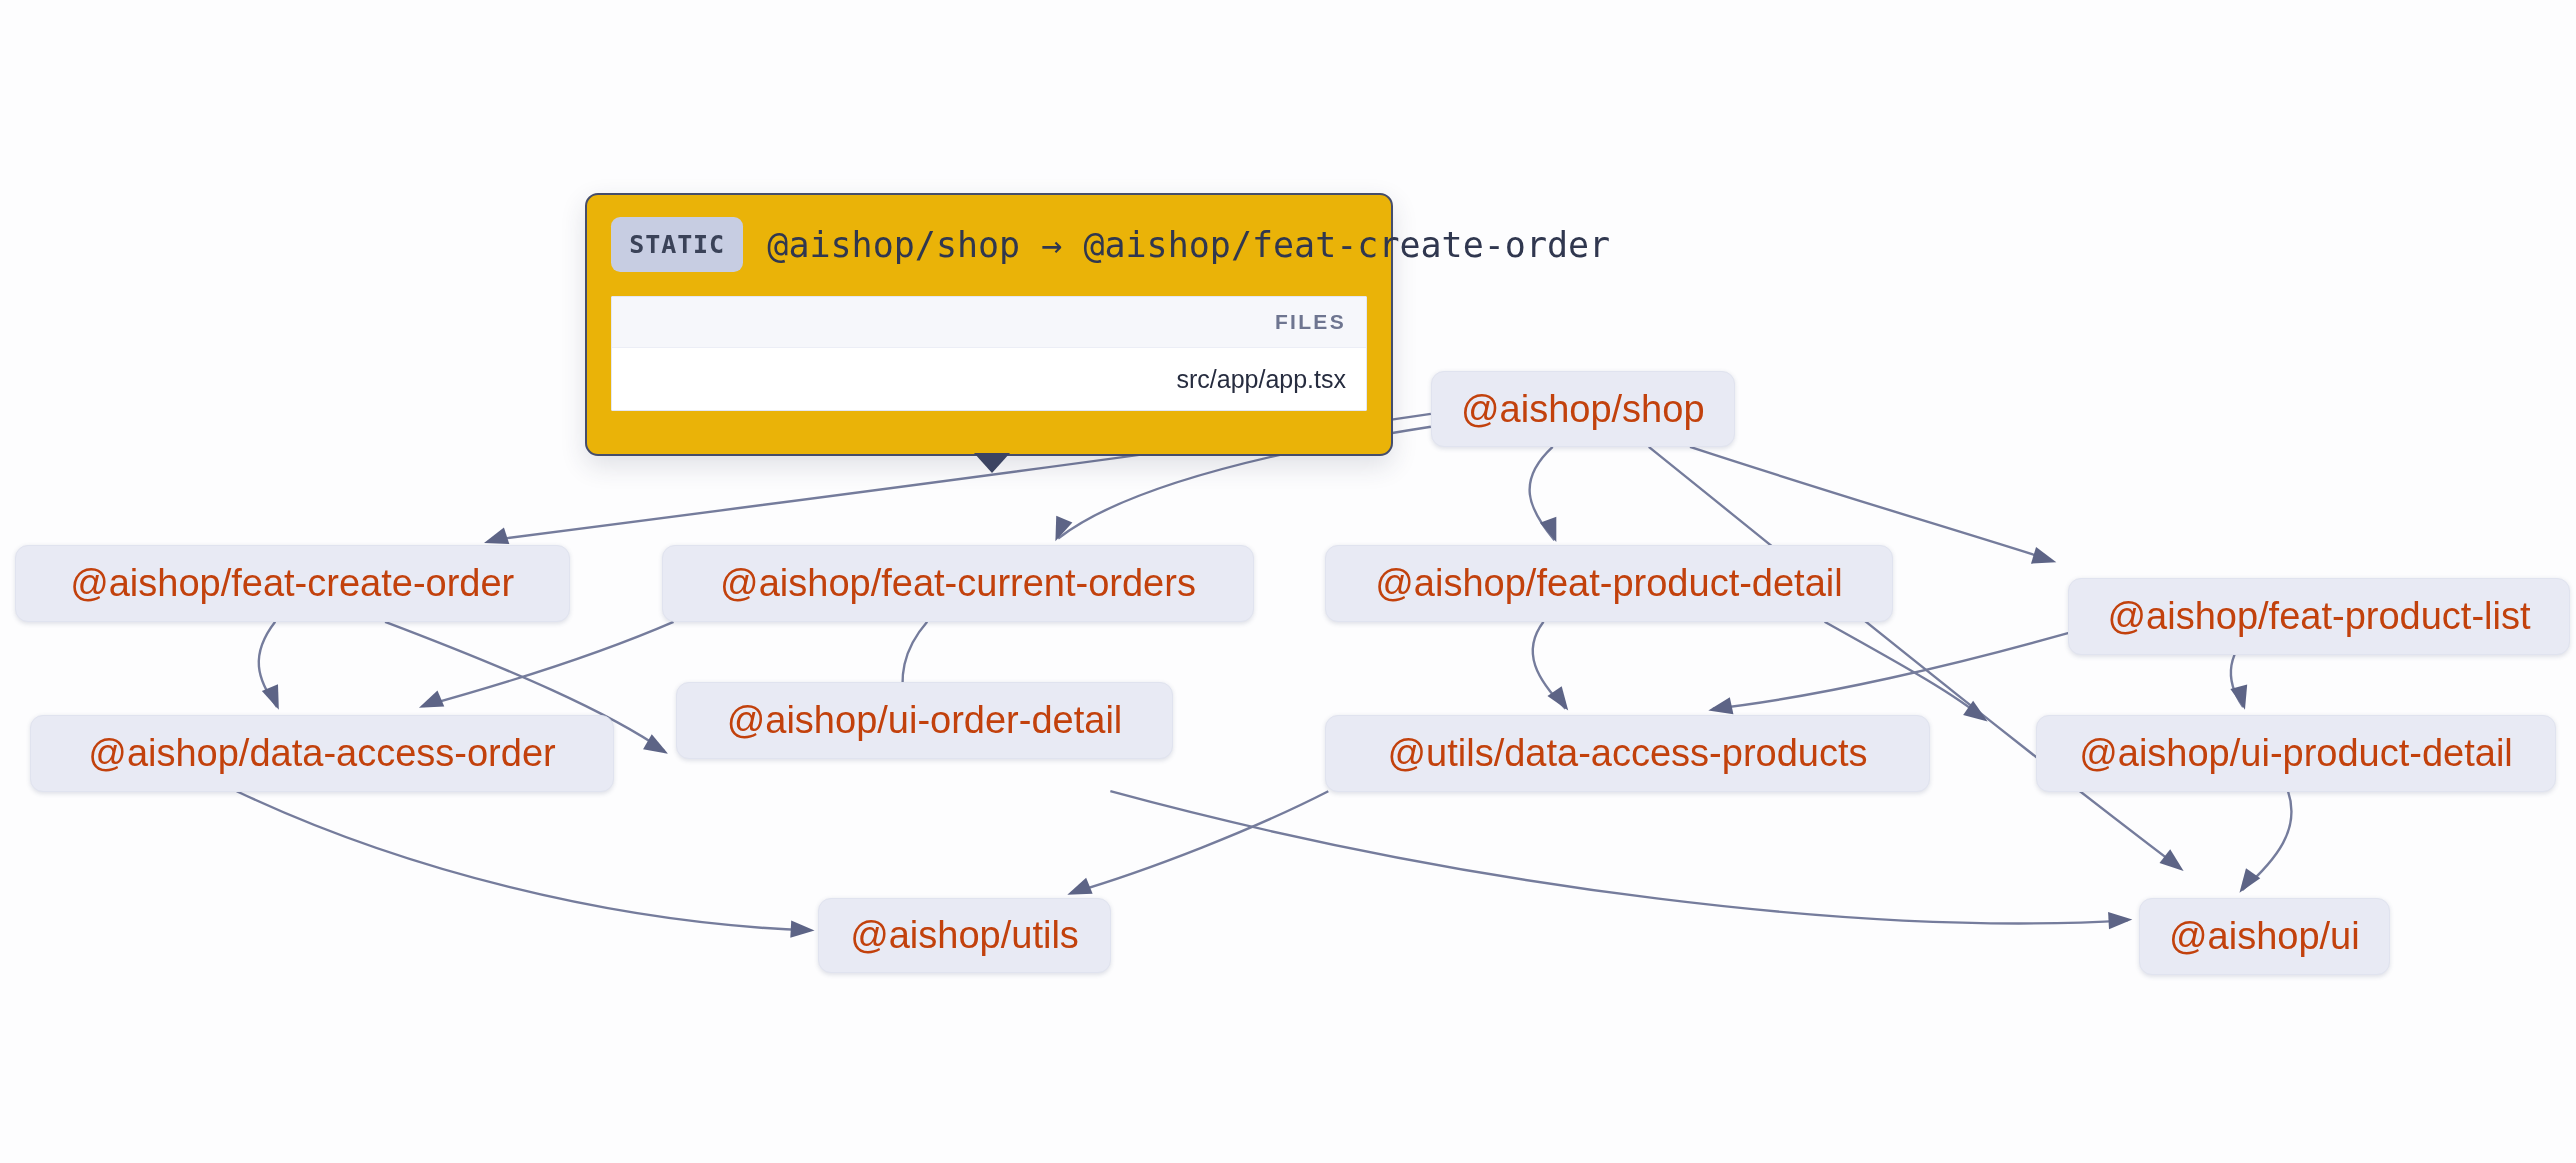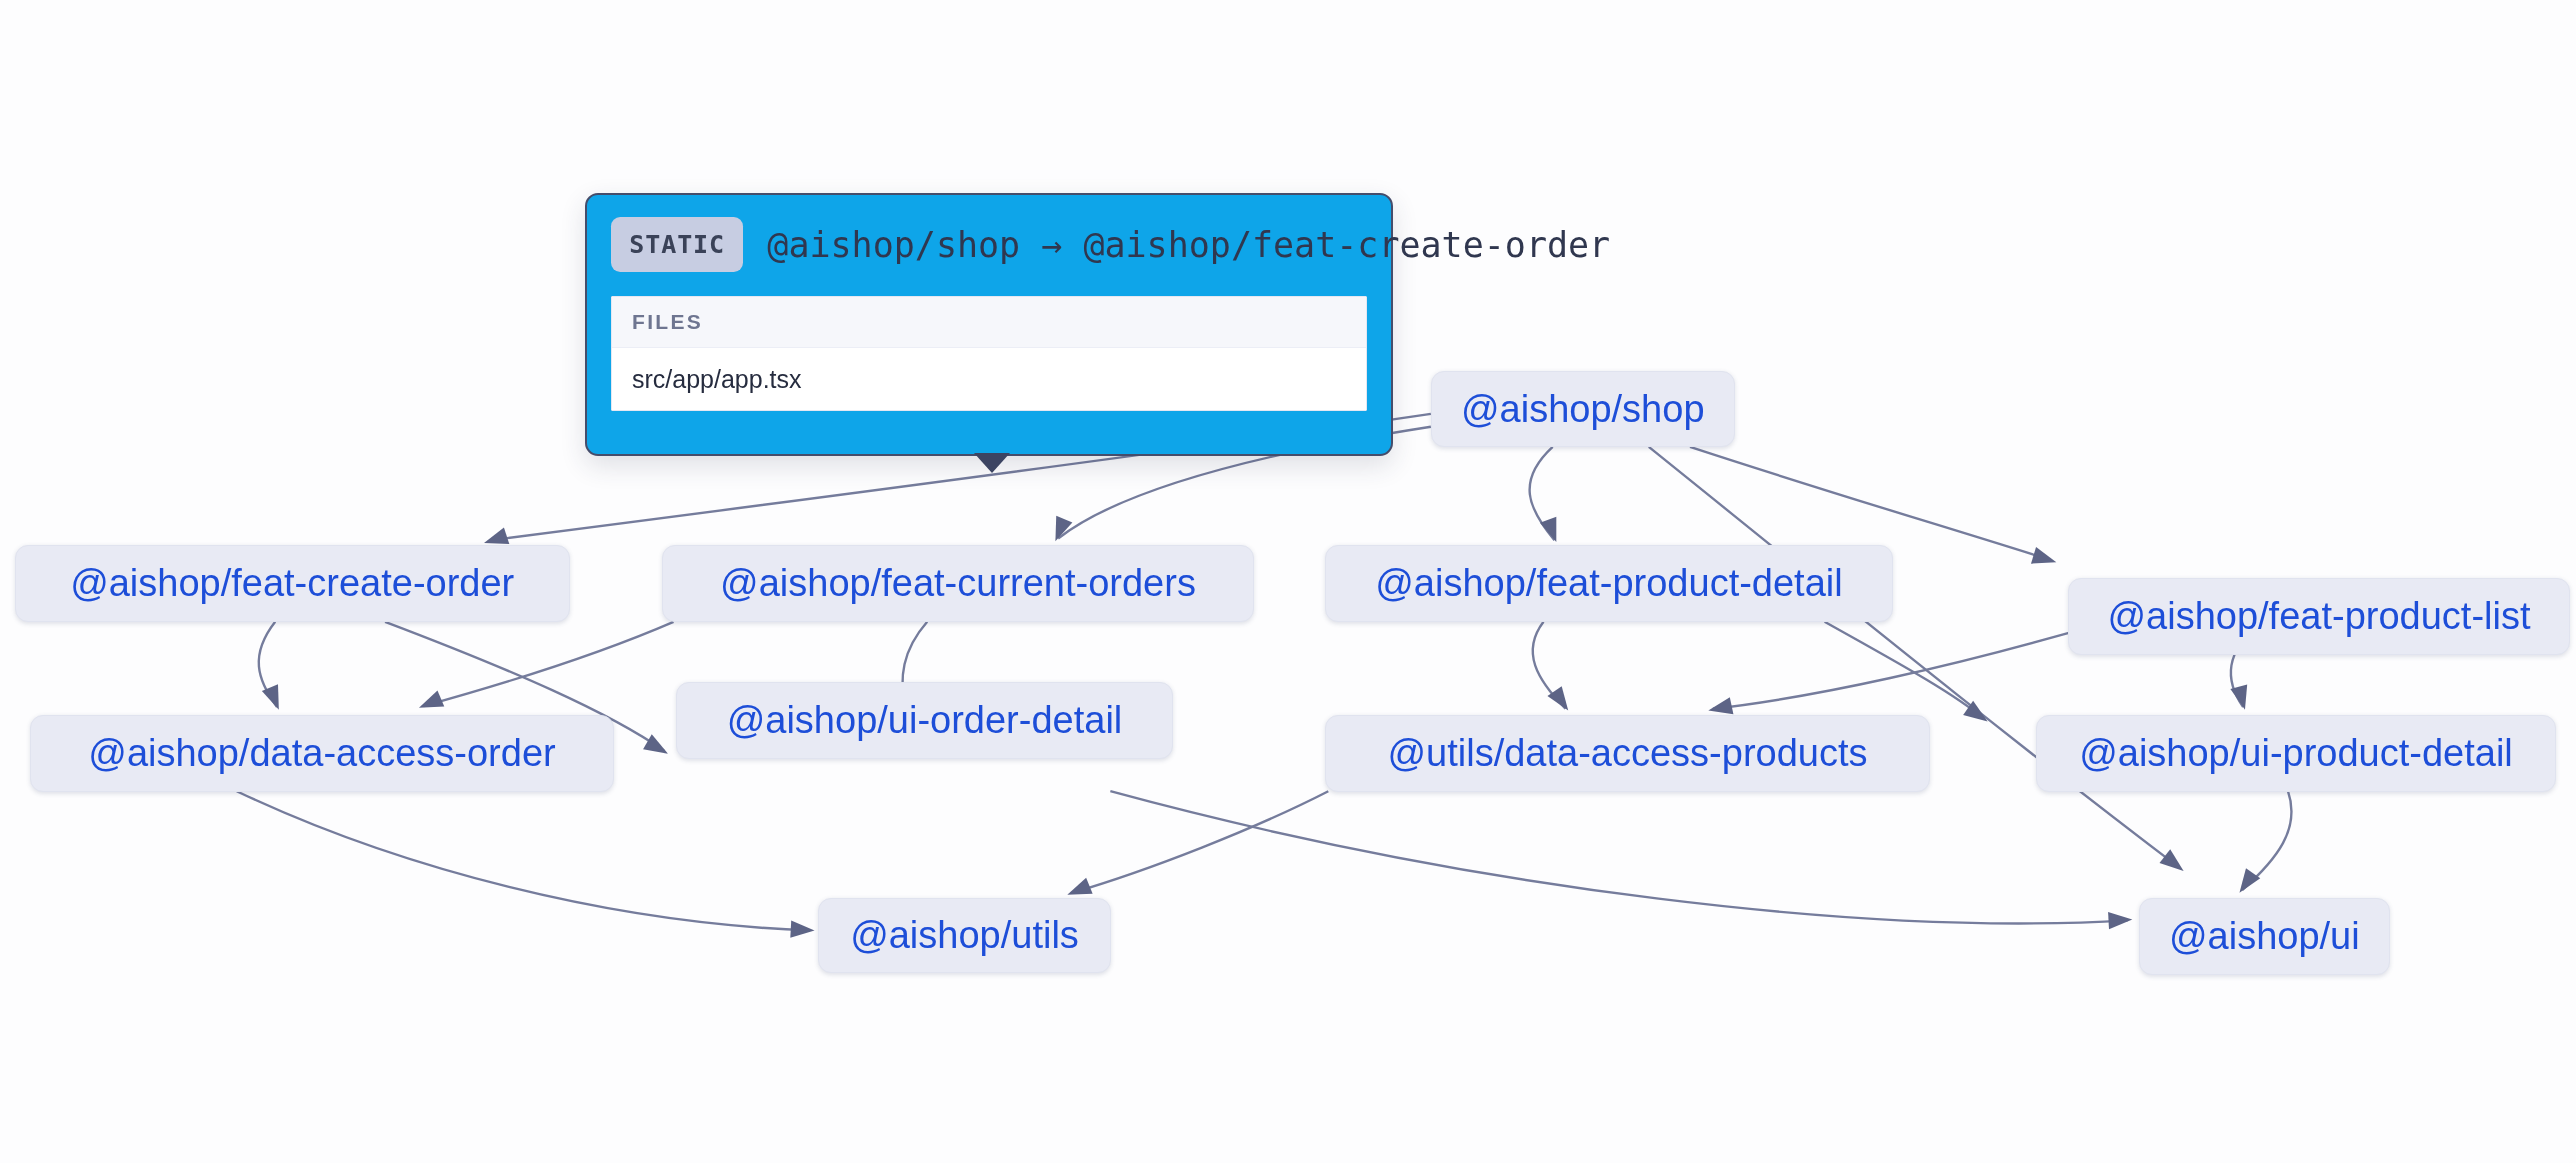--- a/index.html
+++ b/index.html
@@ -27,41 +27,42 @@
   #edge-layer path.arrow-head {
     fill: #5d6486;
     stroke: none;
   }
   .graph-node {
     position: absolute;
     box-sizing: border-box;
     background: #e8eaf4;
     border: 0.9px solid #e0e3ef;
     border-radius: 13px;
-    color: #1d4ed8;
+    color: #c2410c;
     font-size: 38px;
     padding: 0 29px;
     white-space: nowrap;
     display: flex;
     align-items: center;
     justify-content: center;
     box-shadow: 0 1.8px 4.6px rgba(70, 80, 120, 0.16);
     cursor: pointer;
   }
   
   .edge-tooltip {
     position: absolute;
     box-sizing: border-box;
-    background: #0ea5e9;
+    background: #eab308;
     border: 2.7px solid #454d6b;
     border-radius: 13px;
     box-shadow: 0 9.2px 26px rgba(40, 48, 80, 0.14);
     padding: 22px 24px;
     display: flex;
     flex-direction: column;
+    text-align: right;
   }
   .edge-tooltip .caret {
     position: absolute;
     bottom: -19px;
     width: 0; height: 0;
     border-left: 18.3px solid transparent;
     border-right: 18.3px solid transparent;
     border-top: 20px solid #3c4462;
   }
   .tooltip-head {

